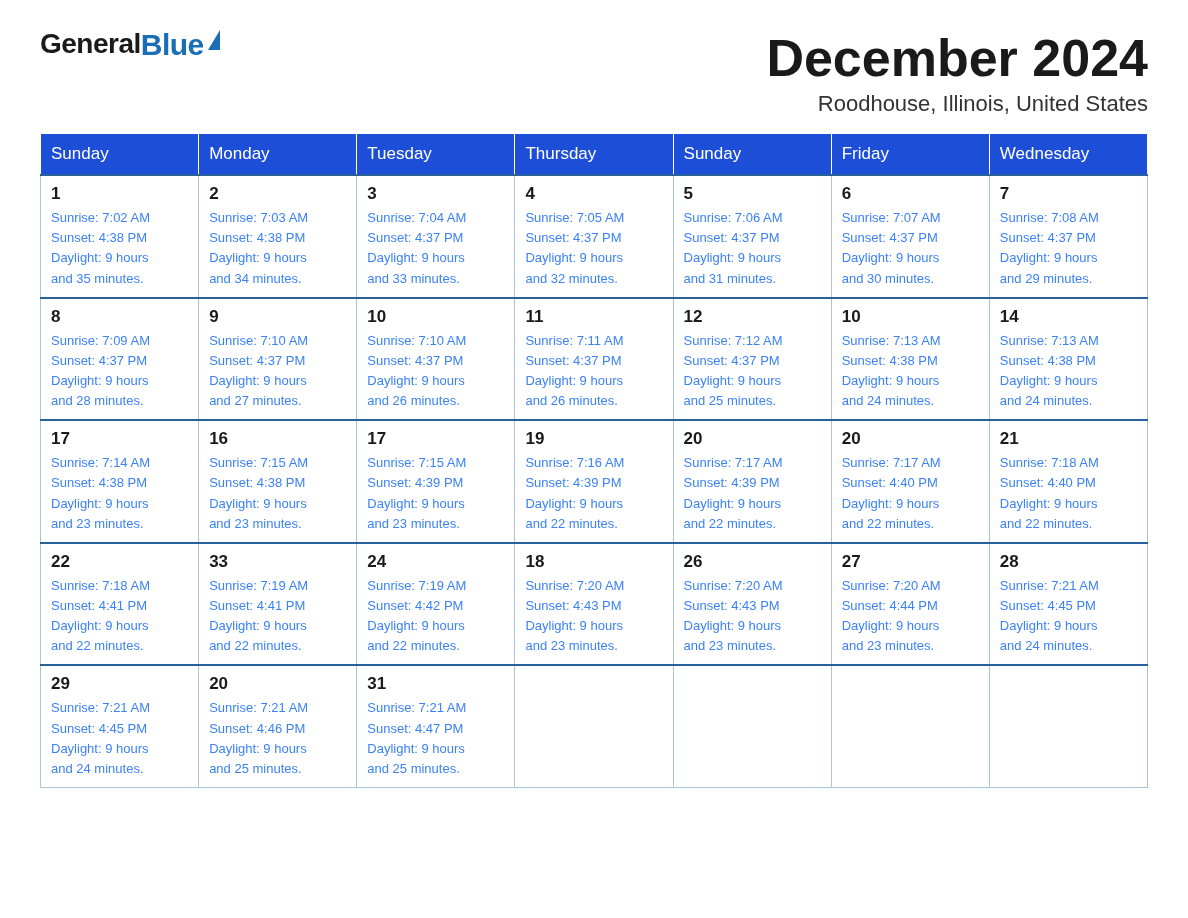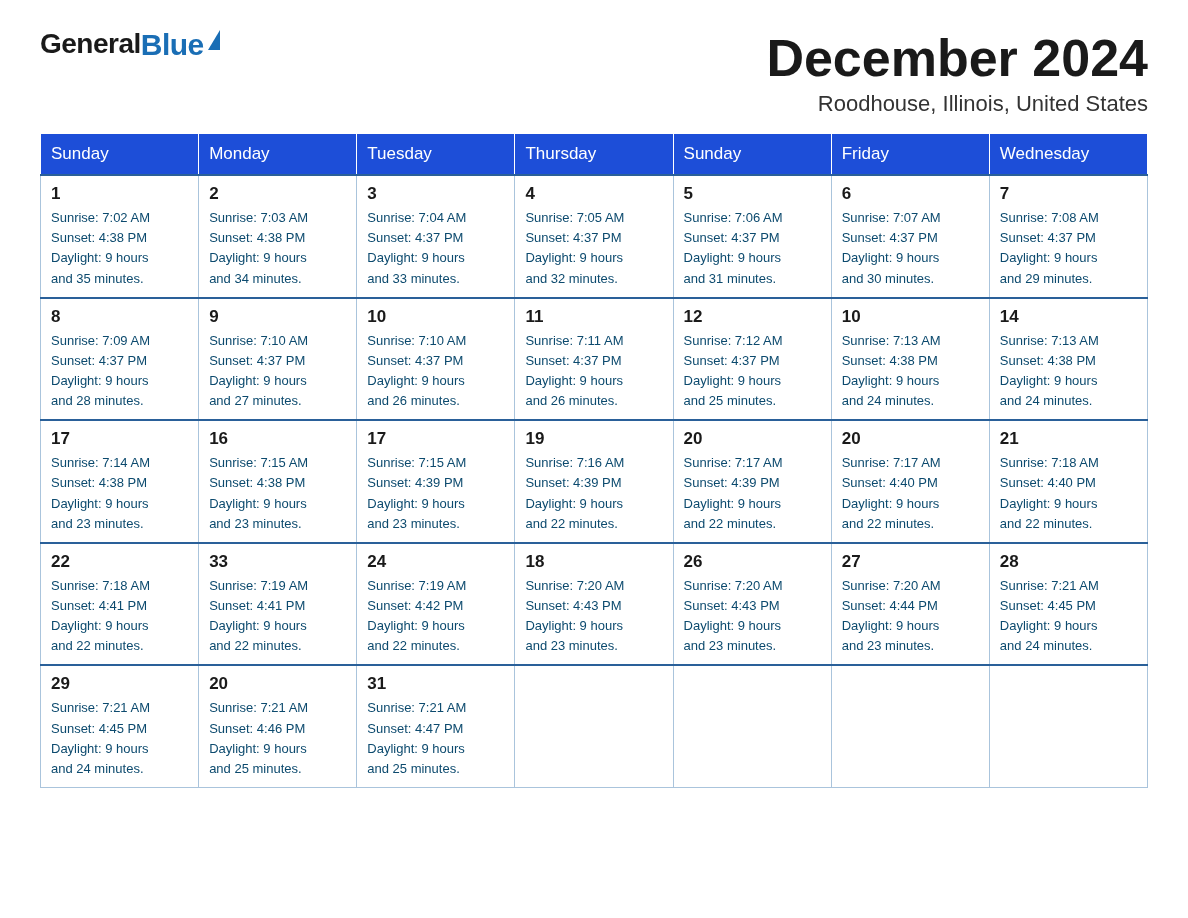--- a/index.html
+++ b/index.html
@@ -83,21 +83,21 @@
     }
     .day-number {
       font-size: 17px;
       font-weight: bold;
       color: #1a1a1a;
       display: block;
       margin-bottom: 4px;
     }
     .day-info {
       font-size: 13px;
-      color: #0c4a6e;
+      color: #3b82f6;
       line-height: 1.55;
     }
     .empty-cell {
       background: #ffffff;
     }
     tr.week-row td {
       border-top: 2px solid #2a6099;
     }
   </style>
 </head>

